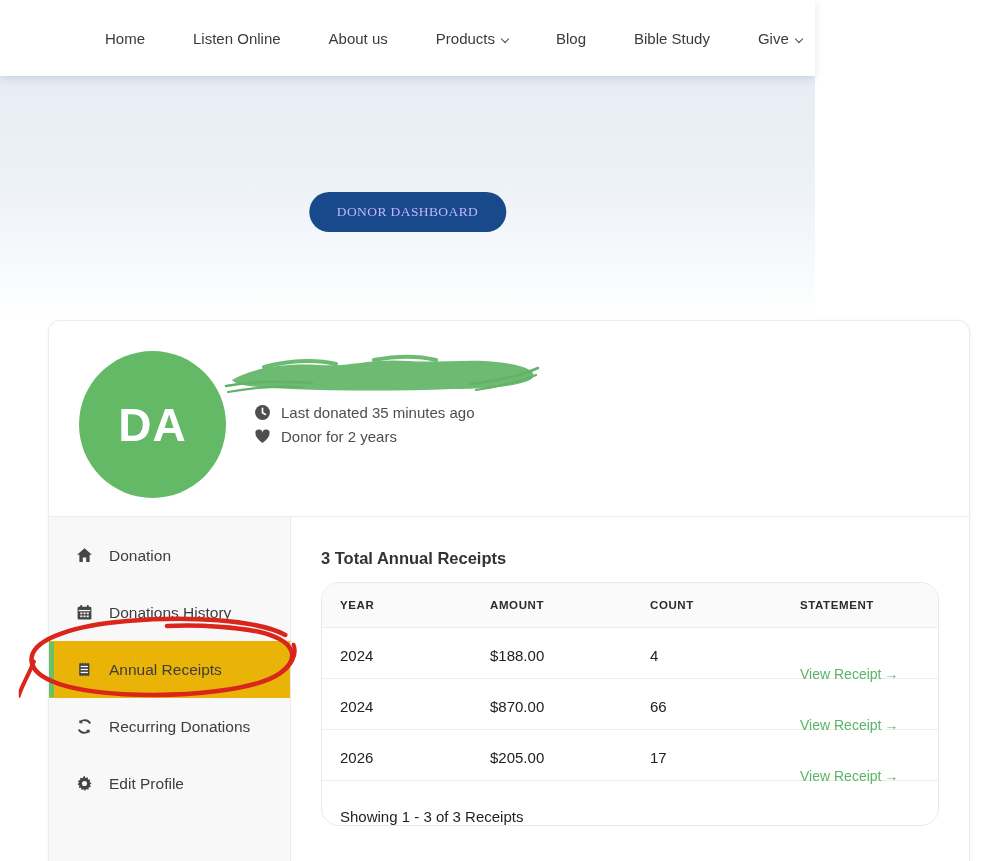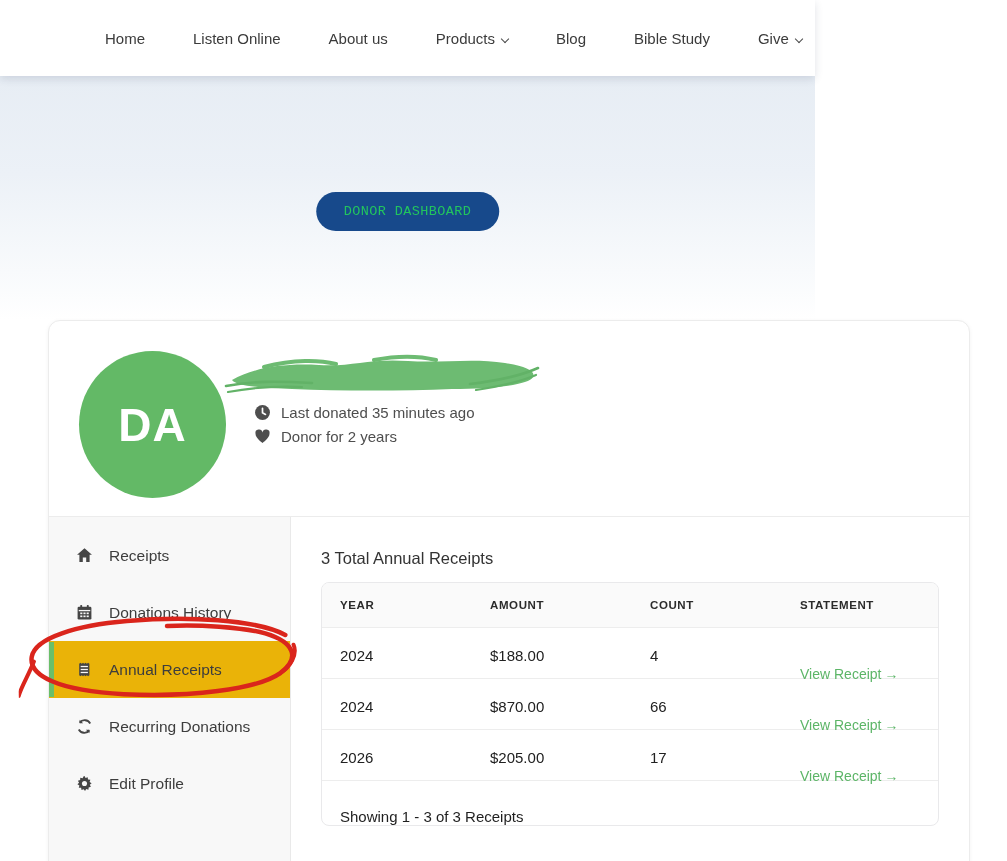--- a/index.html
+++ b/index.html
@@ -14,23 +14,23 @@
   .nav-item{ font-size:15px; color:#3b3b3b; font-weight:500; text-decoration:none;
              cursor:pointer; white-space:nowrap; }
   .chev{ display:inline-block; width:6px; height:6px; border-right:1.7px solid #4a4a4a;
          border-bottom:1.7px solid #4a4a4a; transform:rotate(45deg); margin-left:7px;
          vertical-align:2px; }
 
   
   .hero{ height:244px; background:linear-gradient(180deg,#e7edf4 0%,#ecf1f7 40%,#f8fafc 80%,#ffffff 100%);
          position:relative; }
   .dash-btn{ position:absolute; left:50%; transform:translateX(-50%); top:116px;
-             background:#17498b; color:#22c55e; border:none; border-radius:22px;
+             background:#17498b; color:#c4b5fd; border:none; border-radius:22px;
              padding:12px 28px; font-size:13.5px; font-weight:500; letter-spacing:.4px;
-             font-family:Liberation Mono, monospace; cursor:pointer; }
+             font-family:Liberation Serif, serif; cursor:pointer; }
 
   
   .card{ position:absolute; left:48px; top:320px; width:922px; height:580px;
          background:#fff; border:1px solid #ececec; border-radius:12px;
          box-shadow:0 1px 4px rgba(0,0,0,.05); overflow:hidden; }
 
   .profile{ height:195px; display:flex; padding:30px 0 0 30px; }
   .avatar{ width:147px; height:147px; border-radius:50%; background:#63b966;
            display:flex; align-items:center; justify-content:center; flex:none; }
   .avatar span{ color:#fff; font-size:46px; font-weight:600; letter-spacing:1px; }
@@ -45,22 +45,22 @@
   .sidebar{ width:242px; flex:none; background:#f8f8f8; border-right:1px solid #e9e9e9;
             padding-top:10px; }
   .side-item{ position:relative; display:flex; align-items:center; gap:16px;
               height:57px; padding-left:27px; font-size:15.5px; color:#3d3d3d;
               font-weight:500; cursor:pointer; }
   .side-item.active{ background:#eab308; }
   .active-bar{ position:absolute; left:0; top:1px; width:5px; height:55px; background:#6abf69; }
   .side-item svg{ flex:none; }
 
   .content{ flex:1; padding:32px 30px 0 30px; }
-  .content h2{ font-size:16.5px; color:#333; font-weight:400; margin-bottom:14px; }
-  .rtable{ border:1px solid #e9e9eb; border-radius:8px; background:#fff; overflow:hidden; }
+  .content h2{ font-size:16.5px; color:#333; font-weight:700; margin-bottom:14px; }
+  .rtable{ border:1px solid #e9e9eb; border-radius:18px; background:#fff; overflow:hidden; }
   .trow{ display:grid; grid-template-columns:150px 160px 150px 1fr; align-items:center;
          padding:0 18px; }
   .thead{ background:#fafafa; height:45px; border-bottom:1px solid #ededed; }
   .thead span{ font-size:11.5px; font-weight:700; letter-spacing:.6px; color:#2b2b2b; }
   .tbody-row{ height:51px; font-size:15px; color:#212121; font-weight:500;
               border-bottom:1px solid #ededed; }
   .vr{ color:#5cb567; font-size:14px; font-weight:500; text-decoration:none; cursor:pointer;margin-top:38px; }
   .vr .arr{ font-weight:700; margin-left:3px; }
   .tfoot{ height:44px; display:flex; align-items:flex-end; padding:0 18px;
           font-size:15px; color:#1f1f1f; font-weight:500; }
@@ -122,21 +122,21 @@
       </div>
     </div>
 
     <div class="cbody">
 
       <aside class="sidebar">
         <div class="side-item">
           <svg width="17" height="17" viewBox="0 0 16 16">
             <path d="M8 1.2 L15 7.2 H12.8 V14 H9.6 V9.8 H6.4 V14 H3.2 V7.2 H1 Z" fill="#454545"></path>
           </svg>
-          <span>Receipts</span>
+          <span>Donation</span>
         </div>
         <div class="side-item">
           <svg width="17" height="17" viewBox="0 0 16 16">
             <rect x="1.5" y="2.5" width="13" height="12" rx="1.2" fill="#454545"></rect>
             <rect x="4" y="1" width="1.8" height="3" rx="0.6" fill="#454545"></rect>
             <rect x="10.2" y="1" width="1.8" height="3" rx="0.6" fill="#454545"></rect>
             <rect x="2.6" y="5.6" width="10.8" height="1.2" fill="#f8f8f8"></rect>
             <rect x="4" y="8" width="2" height="1.6" fill="#f8f8f8"></rect>
               <rect x="7" y="8" width="2" height="1.6" fill="#f8f8f8"></rect>
               <rect x="10" y="8" width="2" height="1.6" fill="#f8f8f8"></rect>

